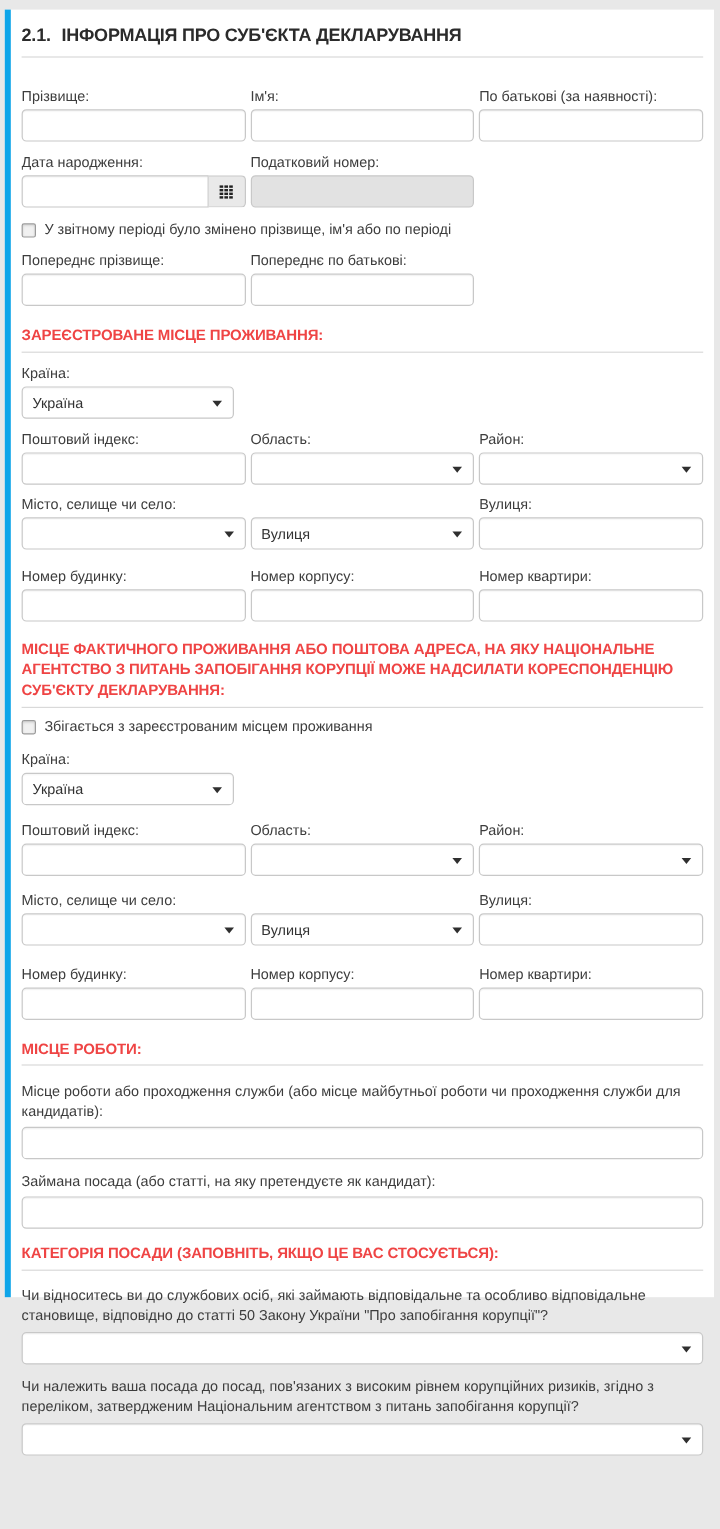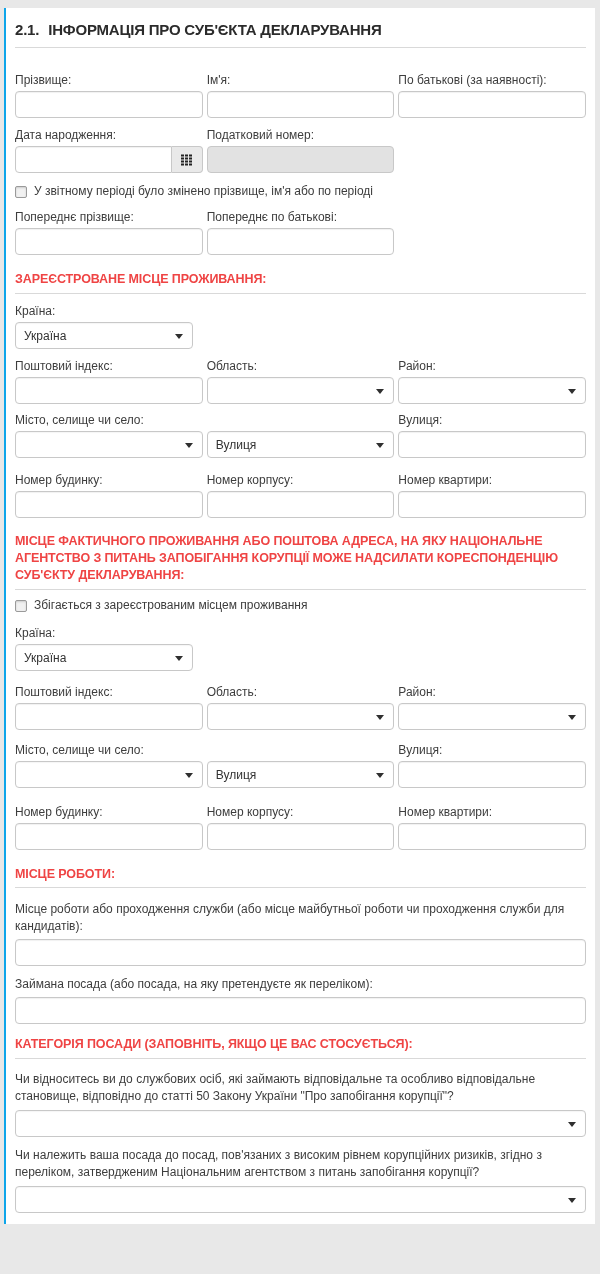--- a/index.html
+++ b/index.html
@@ -5,24 +5,24 @@
   * { box-sizing: border-box; margin: 0; padding: 0; }
   html, body { width: 600px; }
   body {
     height: 1274px;
     background: #e8e8e8;
     font-family: "Liberation Sans", sans-serif;
     overflow: hidden;
   }
   .card {
     margin: 8px 5px 0 4px;
-    height: 1216px;
+    height: 1073px;
     background: #ffffff;
     padding: 13px 9px 0 9px;
-    border-left: 2px solid #0ea5e9;
+    border-left: 5px solid #0ea5e9;
   }
   .title { font-size: 15px; line-height: 18px; font-weight: bold; color: #2b2b2b; letter-spacing: -0.2px; }
   .title .num { margin-right: 9px; }
   hr.rule { border: 0; border-top: 1px solid #d9d9d9; height: 0; }
   .rule-title { margin-top: 8px; }
   .rule-sec { margin-top: 5px; }
   .section-header { font-size: 12.5px; font-weight: bold; color: #ef4444; line-height: 17px; letter-spacing: -0.1px; }
   .u { }
   .label { font-size: 12px; color: #3d3d3d; line-height: 13px; margin-bottom: 4px; white-space: nowrap; overflow: hidden; }
   .label-spacer { height: 17px; }
@@ -275,21 +275,21 @@
       <input class="input" style="">
     </div>
   </div>
 
   <div class="section-header mt16">МІСЦЕ РОБОТИ:</div>
   <hr class="rule mt4">
 
   <div class="question mt13">Місце роботи або проходження служби (або місце майбутньої роботи чи проходження служби для кандидатів):</div>
   <input class="input mt4" style="">
 
-  <div class="question mt10">Займана посада (або посада, на яку претендуєте як переліком):</div>
+  <div class="question mt10">Займана посада (або статті, на яку претендуєте як кандидат):</div>
   <input class="input mt4" style="">
 
   <div class="section-header mt12">
     <span>КАТЕГОРІЯ ПОСАДИ </span><span class="u">(ЗАПОВНІТЬ, ЯКЩО ЦЕ ВАС СТОСУЄТЬСЯ)</span><span>:</span>
   </div>
   <hr class="rule rule-sec">
 
 
   <div class="question mt12">Чи відноситесь ви до службових осіб, які займають відповідальне та особливо відповідальне становище, відповідно до статті 50 Закону України "Про запобігання корупції"?</div>
   <div class="select mt5">

